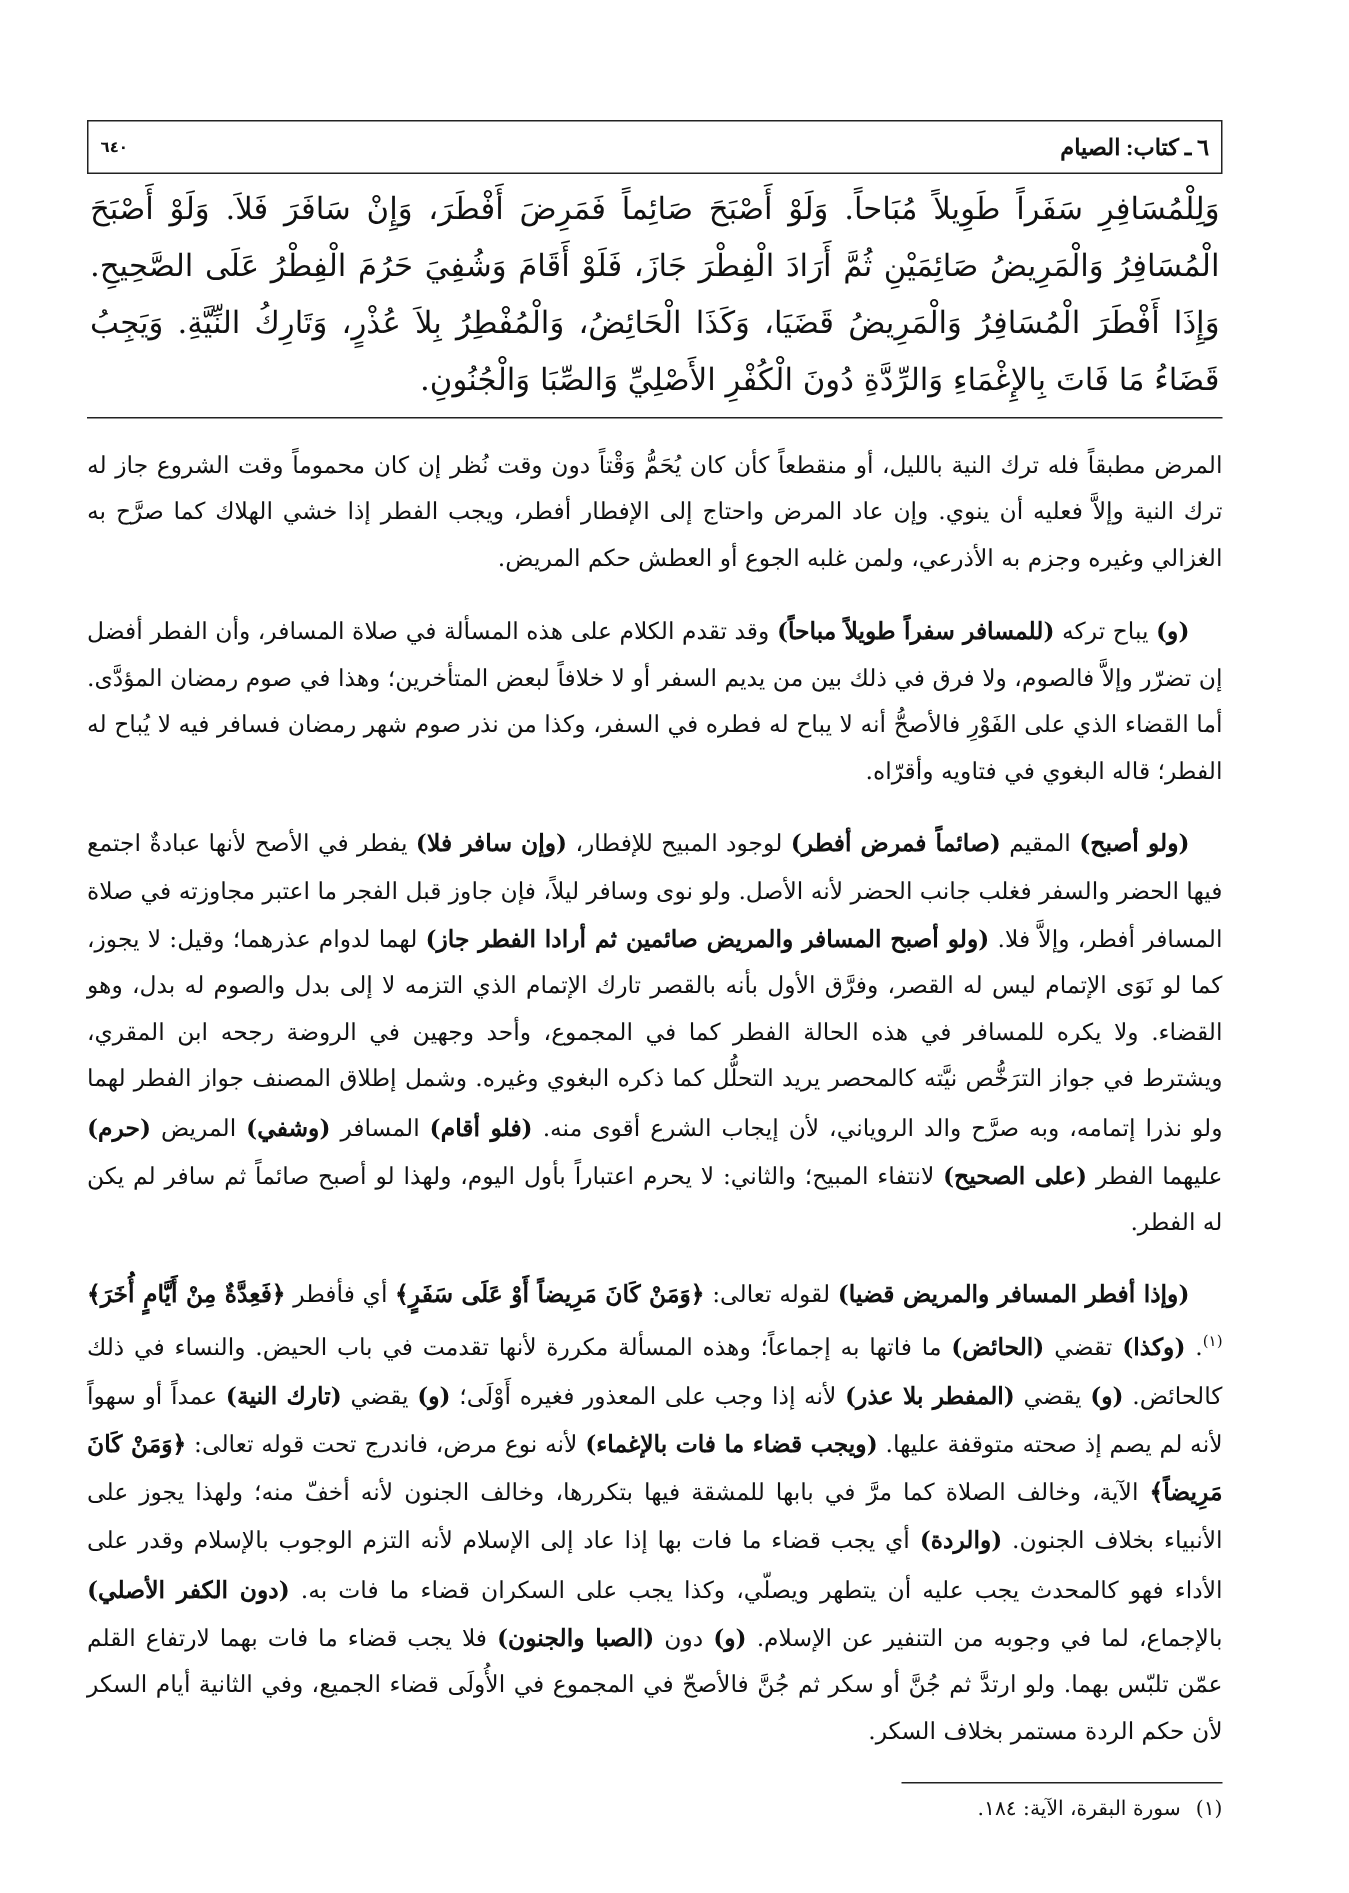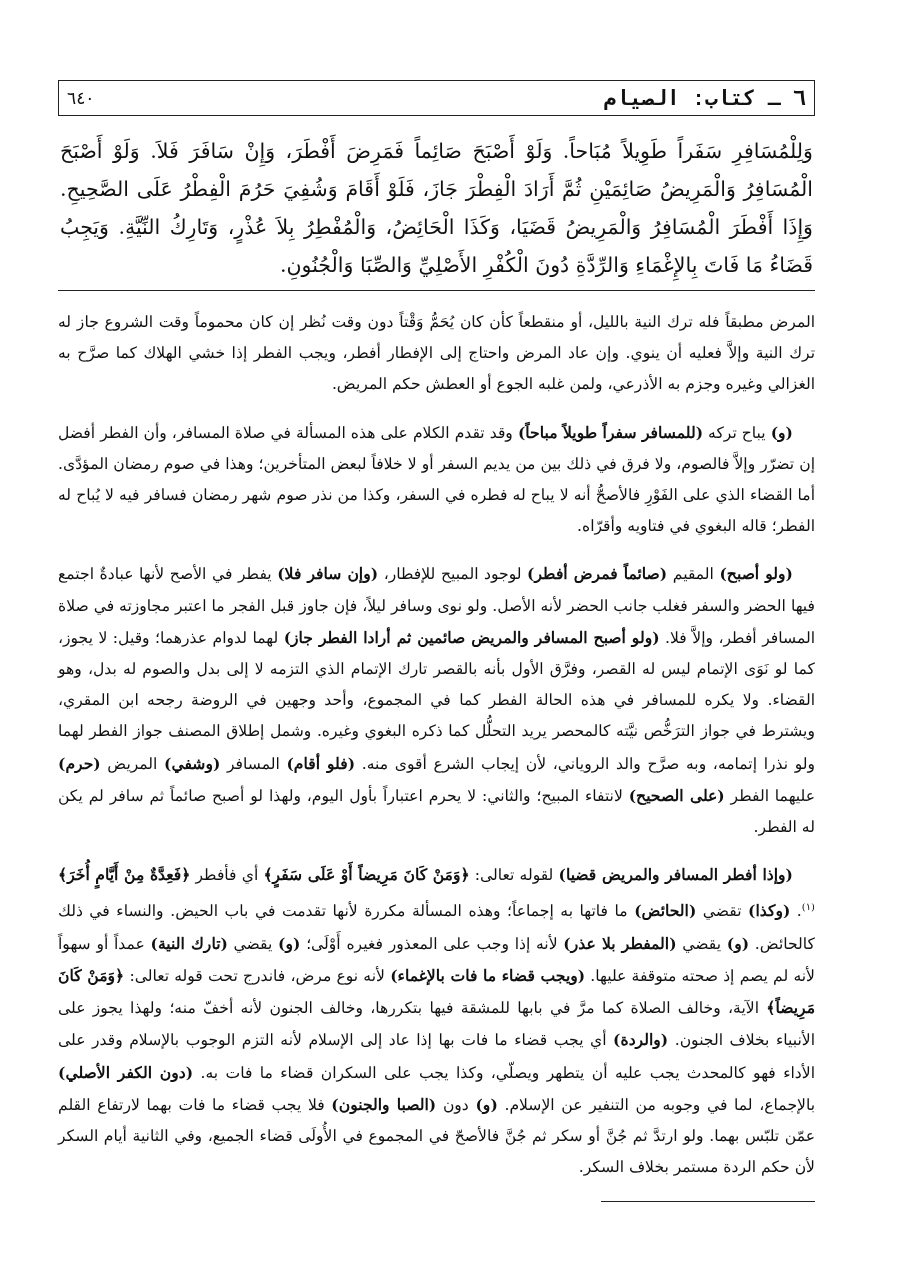--- a/index.html
+++ b/index.html
@@ -25,31 +25,31 @@
     .header-box {
       border: 1.5px solid #222;
       height: 36px;
       display: flex;
       align-items: center;
       justify-content: space-between;
       padding: 0 8px;
       box-sizing: border-box;
     }
     .header-title {
-      font-family: Liberation Mono, monospace;
+      font-family: Liberation Serif, serif;
       font-weight: bold;
-      font-size: 21px;
+      font-size: 15px;
     }
     .header-page {
       font-family: "DejaVu Sans", sans-serif;
-      font-weight: normal;
-      font-size: 17px;
+      font-weight: bold;
+      font-size: 10px;
     }
     .matn {
-      margin-top: 16px;
+      margin-top: 4px;
       font-size: 20.5px;
       line-height: 38px;
       text-align: justify;
       text-align-last: right;
       padding: 0 2px;
     }
     .divider {
       border: none;
       border-top: 1.5px solid #222;
       margin: 6px 0 6px 0;
@@ -105,14 +105,17 @@
 
     <p class="indent"><b>(و)</b><span> يباح تركه </span><b>(للمسافر سفراً طويلاً مباحاً)</b><span> وقد تقدم الكلام على هذه المسألة في صلاة المسافر، وأن الفطر أفضل إن تضرّر وإلاَّ فالصوم، ولا فرق في ذلك بين من يديم السفر أو لا خلافاً لبعض المتأخرين؛ وهذا في صوم رمضان المؤدَّى. أما القضاء الذي على الفَوْرِ فالأصحُّ أنه لا يباح له فطره في السفر، وكذا من نذر صوم شهر رمضان فسافر فيه لا يُباح له الفطر؛ قاله البغوي في فتاويه وأقرّاه.</span></p>
 
     <p class="indent"><b>(ولو أصبح)</b><span> المقيم </span><b>(صائماً فمرض أفطر)</b><span> لوجود المبيح للإفطار، </span><b>(وإن سافر فلا)</b><span> يفطر في الأصح لأنها عبادةٌ اجتمع فيها الحضر والسفر فغلب جانب الحضر لأنه الأصل. ولو نوى وسافر ليلاً، فإن جاوز قبل الفجر ما اعتبر مجاوزته في صلاة المسافر أفطر، وإلاَّ فلا. </span><b>(ولو أصبح المسافر والمريض صائمين ثم أرادا الفطر جاز)</b><span> لهما لدوام عذرهما؛ وقيل: لا يجوز، كما لو نَوَى الإتمام ليس له القصر، وفرَّق الأول بأنه بالقصر تارك الإتمام الذي التزمه لا إلى بدل والصوم له بدل، وهو القضاء. ولا يكره للمسافر في هذه الحالة الفطر كما في المجموع، وأحد وجهين في الروضة رجحه ابن المقري، ويشترط في جواز الترَخُّص نيَّته كالمحصر يريد التحلُّل كما ذكره البغوي وغيره. وشمل إطلاق المصنف جواز الفطر لهما ولو نذرا إتمامه، وبه صرَّح والد الروياني، لأن إيجاب الشرع أقوى منه. </span><b>(فلو أقام)</b><span> المسافر </span><b>(وشفي)</b><span> المريض </span><b>(حرم)</b><span> عليهما الفطر </span><b>(على الصحيح)</b><span> لانتفاء المبيح؛ والثاني: لا يحرم اعتباراً بأول اليوم، ولهذا لو أصبح صائماً ثم سافر لم يكن له الفطر.</span></p>
 
     <p class="indent"><b>(وإذا أفطر المسافر والمريض قضيا)</b><span> لقوله تعالى: </span><b>﴿وَمَنْ كَانَ مَرِيضاً أَوْ عَلَى سَفَرٍ﴾</b><span> أي فأفطر </span><b>﴿فَعِدَّةٌ مِنْ أَيَّامٍ أُخَرَ﴾</b><sup>(١)</sup><span>. </span><b>(وكذا)</b><span> تقضي </span><b>(الحائض)</b><span> ما فاتها به إجماعاً؛ وهذه المسألة مكررة لأنها تقدمت في باب الحيض. والنساء في ذلك كالحائض. </span><b>(و)</b><span> يقضي </span><b>(المفطر بلا عذر)</b><span> لأنه إذا وجب على المعذور فغيره أَوْلَى؛ </span><b>(و)</b><span> يقضي </span><b>(تارك النية)</b><span> عمداً أو سهواً لأنه لم يصم إذ صحته متوقفة عليها. </span><b>(ويجب قضاء ما فات بالإغماء)</b><span> لأنه نوع مرض، فاندرج تحت قوله تعالى: </span><b>﴿وَمَنْ كَانَ مَرِيضاً﴾</b><span> الآية، وخالف الصلاة كما مرَّ في بابها للمشقة فيها بتكررها، وخالف الجنون لأنه أخفّ منه؛ ولهذا يجوز على الأنبياء بخلاف الجنون. </span><b>(والردة)</b><span> أي يجب قضاء ما فات بها إذا عاد إلى الإسلام لأنه التزم الوجوب بالإسلام وقدر على الأداء فهو كالمحدث يجب عليه أن يتطهر ويصلّي، وكذا يجب على السكران قضاء ما فات به. </span><b>(دون الكفر الأصلي)</b><span> بالإجماع، لما في وجوبه من التنفير عن الإسلام. </span><b>(و)</b><span> دون </span><b>(الصبا والجنون)</b><span> فلا يجب قضاء ما فات بهما لارتفاع القلم عمّن تلبّس بهما. ولو ارتدَّ ثم جُنَّ أو سكر ثم جُنَّ فالأصحّ في المجموع في الأُولَى قضاء الجميع، وفي الثانية أيام السكر لأن حكم الردة مستمر بخلاف السكر.</span></p>
   </div>
 
   <hr class="footnote-sep">
 
+  <div class="footnote">
+    <span class="fn-num">(١)</span><span>سورة البقرة، الآية: ١٨٤.</span>
+  </div>
 
 </div>
 
 </body></html>

